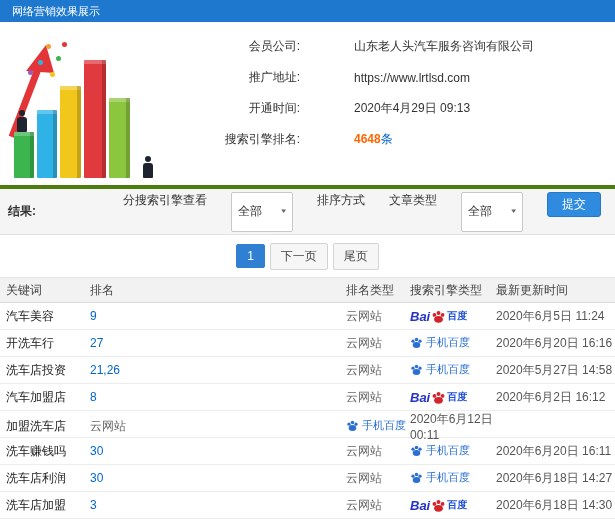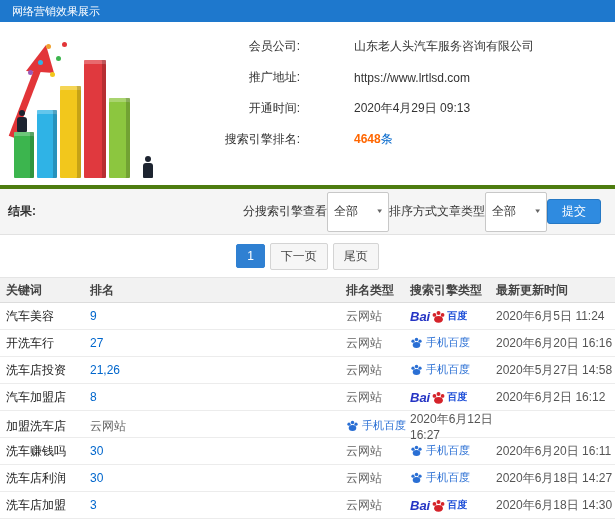--- a/index.html
+++ b/index.html
@@ -35,21 +35,21 @@
   .unit { color: #0066cc; }
 
   
   .filterbar {
     height: 50px; background: #f5f5f5;
     border-top: 4px solid #4d7c0f; border-bottom: 1px solid #e2e2e2;
     display: flex; align-items: center; font-size: 12px;
     padding: 0 14px 0 8px;
   }
   .result-lbl { font-weight: bold; color: #333; }
-  .filters { margin-left: auto; display: flex; align-items: center; gap: 0; }
+  .filters { margin-left: auto; display: flex; gap: 24px; }
   .flbl { color: #333; }
   .select {
     display: inline-flex; align-items: center; justify-content: space-between;
     height: 40px; background: #fff; border: 1px solid #c8c8c8; border-radius: 2px;
     padding: 0 6px; min-width: 62px; cursor: pointer; color: #333; font-family: Liberation Mono, monospace;
   }
   .select.wide { min-width: 132px; }
   .select .arrow { font-size: 8px; color: #666; margin-left: 8px; transform: scaleY(.8); }
   .submit {
     height: 25px; padding: 0 14px; background: #2f8be0; color: #fff;
@@ -66,21 +66,21 @@
   .page-btn.active { background: #2f80d2; border-color: #2f80d2; color: #fff; }
 
   
   .table { font-size: 12px; }
   .thead, .trow {
     display: grid;
     grid-template-columns: 84px 256px 64px 86px 1fr;
     align-items: center; padding-left: 6px;
   }
   .thead {
-    height: 26px; background: #f2f2f2; font-weight: bold; color: #444;
+    height: 26px; background: #f2f2f2; font-weight: normal; color: #444;
     border-top: 1px solid #e5e5e5; border-bottom: 1px solid #dcdcdc;
   }
   .trow { height: 27px; border-bottom: 1px solid #ececec; background: #fff; }
   .trow .c1 { color: #222; }
   .trow .rank { color: #0066cc; text-decoration: none; cursor: pointer; }
   .trow .c3 { color: #666; }
   .trow .c5 { color: #555; }
   .baidu-logo { display: inline-flex; align-items: center; gap: 1px; }
   .baidu-logo i { color: #2534c4; font-weight: bold; font-style: italic; font-size: 13px; }
   .baidu-logo b { color: #1d4ed8; font-size: 10px; }
@@ -249,21 +249,21 @@
     <span class="c3">云网站</span>
     <span class="c4"><span class="mobile-logo">
               <svg width="13" height="13" viewBox="0 0 24 24" fill="#2a6fd4">
                 <circle cx="5.5" cy="9.5" r="3"></circle>
                 <circle cx="12" cy="6.5" r="3.2"></circle>
                 <circle cx="18.5" cy="9.5" r="3"></circle>
                 <ellipse cx="12" cy="16.5" rx="7" ry="5.5"></ellipse>
               </svg>
               <span>手机百度</span>
             </span></span>
-    <span class="c5">2020年6月12日 16:27</span>
+    <span class="c5">2020年6月12日 00:11</span>
   </div>
 
   <div class="trow">
     <span class="c1">洗车赚钱吗</span>
     <span class="c2"><a class="rank">30</a></span>
     <span class="c3">云网站</span>
     <span class="c4"><span class="mobile-logo">
               <svg width="13" height="13" viewBox="0 0 24 24" fill="#2a6fd4">
                 <circle cx="5.5" cy="9.5" r="3"></circle>
                 <circle cx="12" cy="6.5" r="3.2"></circle>

